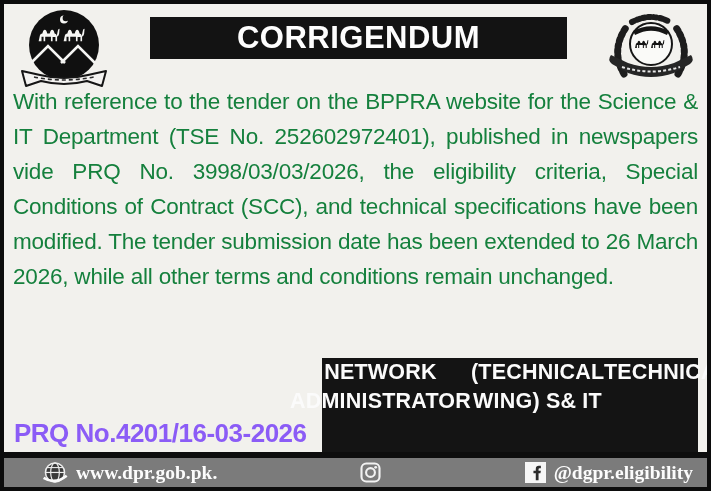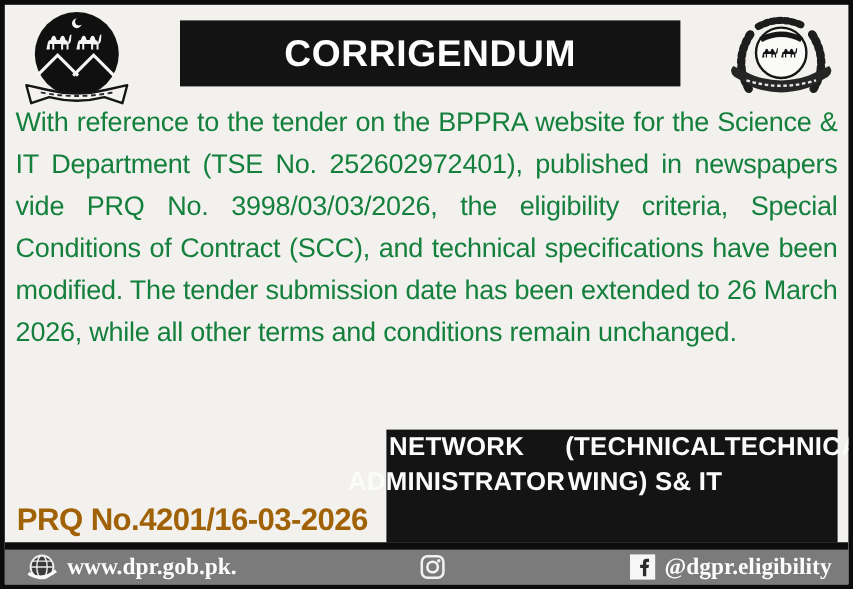--- a/index.html
+++ b/index.html
@@ -3,48 +3,48 @@
 <meta charset="utf-8">
 <style>
   * { margin:0; padding:0; box-sizing:border-box; }
   html,body { background:#ffffff; }
   .ad {
     position:relative; width:711px; height:491px;
     background:#f2f1ed; border:4px solid #0c0c0c; overflow:hidden;
     font-family:"Liberation Sans", sans-serif; color:#161616;
   }
   .banner {
-    position:absolute; left:146px; top:13px; width:417px; height:55px;
+    position:absolute; left:146px; top:13px; width:417px; height:42px;
     background:#131313; color:#fdfdfd; display:flex; align-items:center; justify-content:center;
     font-size:31px; font-weight:bold; letter-spacing:0.5px;
   }
   .emblem-left { position:absolute; left:10px; top:3px; }
   .emblem-right { position:absolute; right:5px; top:4px; }
   .paragraph {
     position:absolute; left:9px; right:9px; top:80px;
     font-size:22.5px; line-height:35px; text-align:justify;
     letter-spacing:-0.2px; color:#15803d;
   }
   .prq {
     position:absolute; left:10px; top:414px;
-    font-size:26px; font-weight:bold; letter-spacing:-0.5px; color:#a16207;
+    font-size:26px; font-weight:bold; letter-spacing:-0.5px; color:#8b5cf6;
     white-space:nowrap;
   }
   .sig-box {
     position:absolute; left:318px; top:354px; width:376px; height:99px;
     background:#141414; color:#fbfbfb;
     display:flex; justify-content:center;
     text-align:center; font-weight:bold; font-size:21.5px; line-height:29px;
     letter-spacing:0.2px;
   }
   .social-bar {
     position:absolute; left:0; right:0; bottom:0; height:35px;
     background:#7b7b7b; border-top:6px solid #0d0d0d;
     display:flex; align-items:center; justify-content:space-between;
-    padding:0 14px 0 18px;
+    padding:0 14px 0 38px;
     color:#fcfcfc; font-family:"Liberation Serif", serif; font-weight:bold; font-size:19.5px;
     white-space:nowrap;
   }
   .social-item { display:flex; align-items:center; gap:8px; }
   .tw-box {
     width:23px; height:23px; background:#a9a9a9;
     display:flex; align-items:center; justify-content:center; flex:none;
   }
   .fb-box {
     width:21px; height:21px; background:#f6f6f6;

